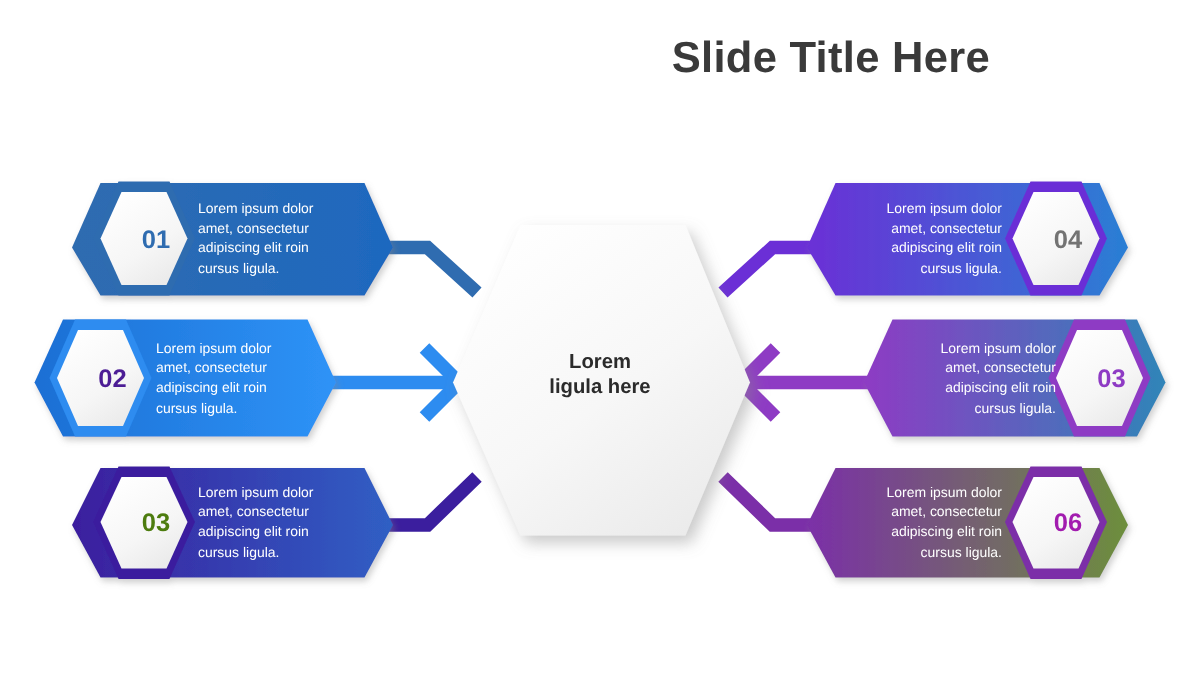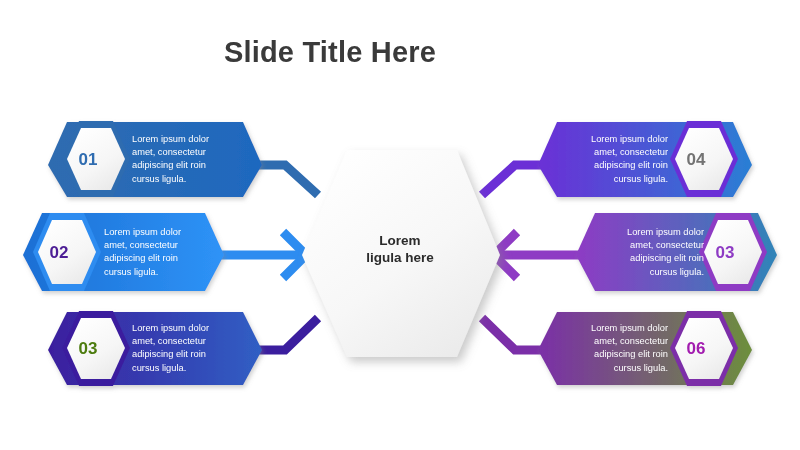--- a/index.html
+++ b/index.html
@@ -18,24 +18,24 @@
 
   #slide {
     position: absolute;
     inset: 0;
     background: #ffffff;
   }
 
   
   #page-title {
     position: absolute;
-    top: 36px;
+    top: 23px;
     left: 0;
     width: 660px;
-    text-align: center;
+    text-align: right;
     font-size: 29px;
     font-weight: bold;
     color: #3a3a3a;
     letter-spacing: 0.2px;
   }
 
   
   #diagram {
     position: absolute;
     top: 0;
@@ -54,20 +54,21 @@
   }
   .item-body.left  { text-align: left; }
   .item-body.right { text-align: right; }
 
   .item-num {
     position: absolute;
     font-size: 17px;
     font-weight: bold;
     text-align: center;
     width: 38px;
+    margin-left: 16px;
   }
 
   #center-label {
     position: absolute;
     left: 325px;
     top: 232px;
     width: 150px;
     text-align: center;
     font-size: 13.5px;
     line-height: 17px;

